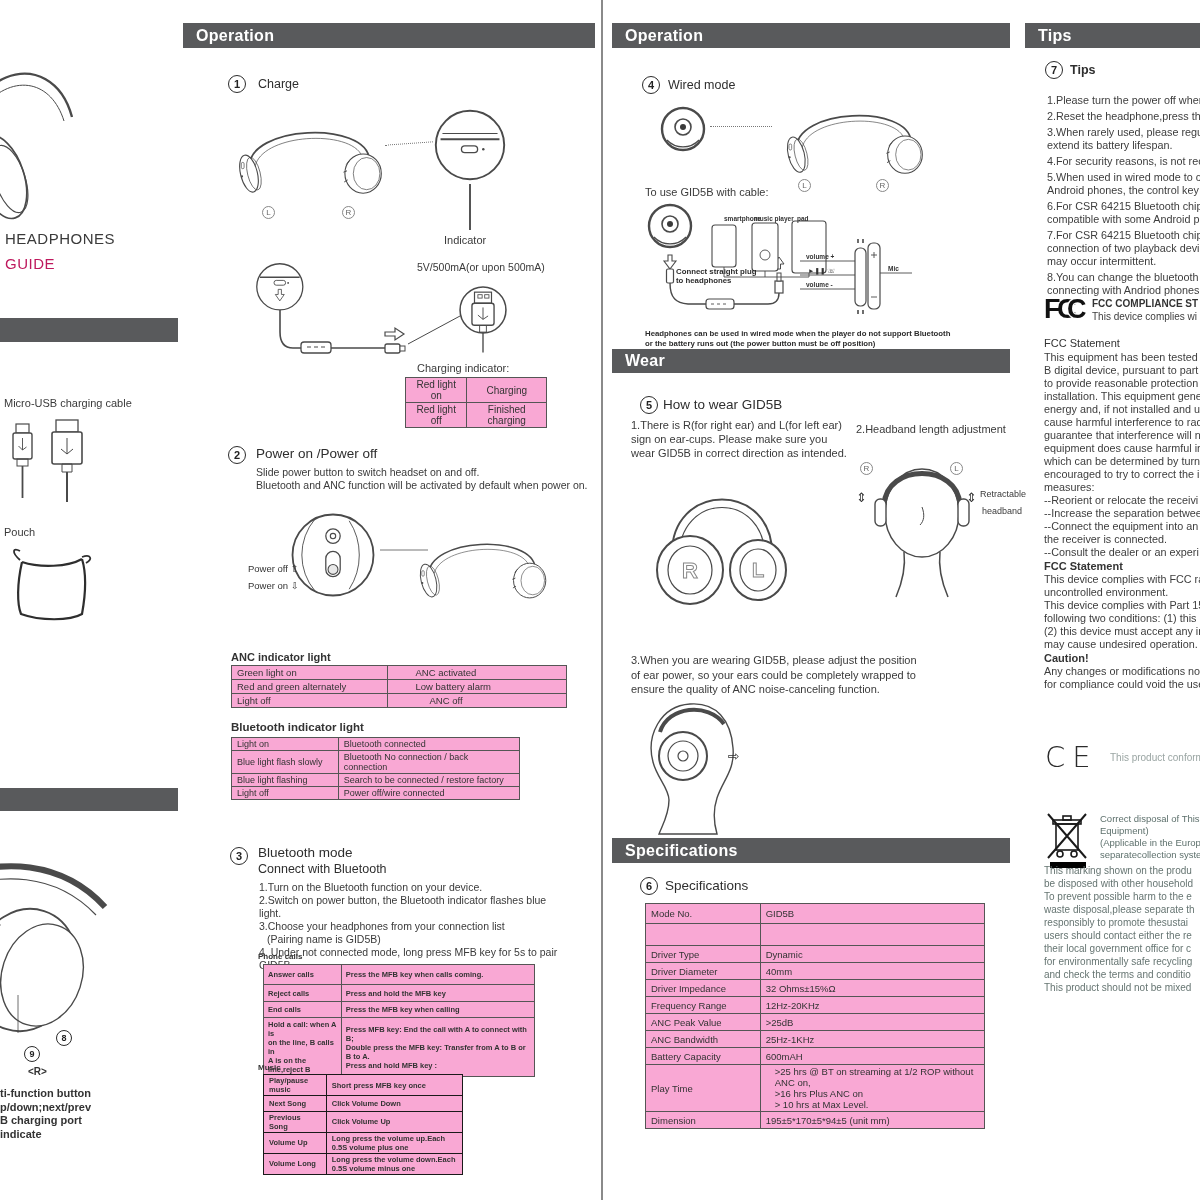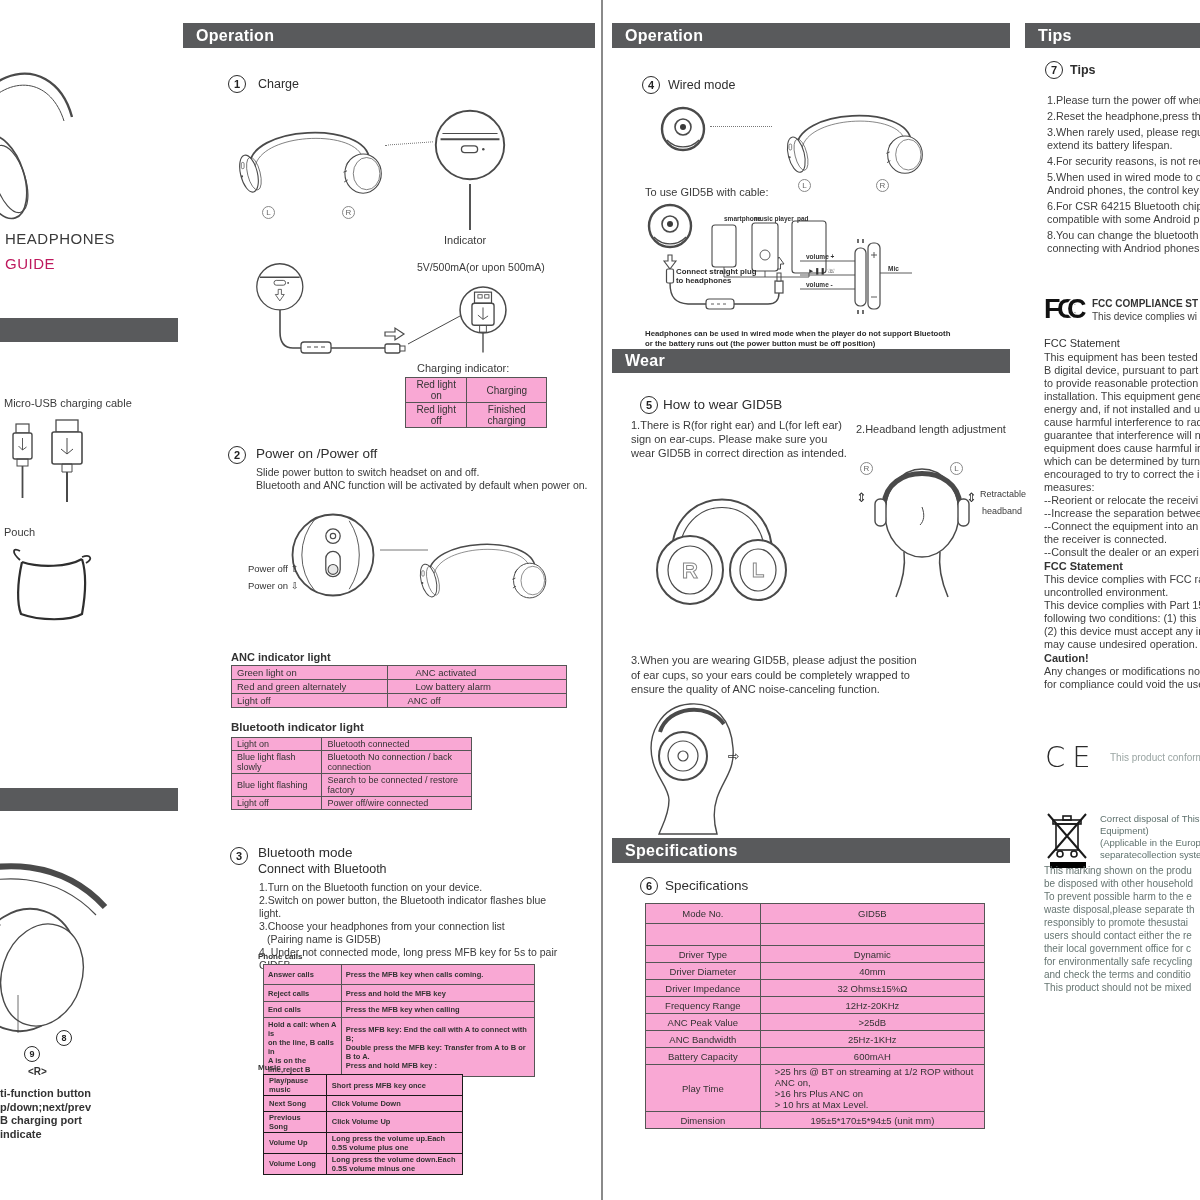--- a/index.html
+++ b/index.html
@@ -11,21 +11,21 @@
   .lrcirc { width:13px; height:13px; border:1px solid #888; border-radius:50%; display:flex; align-items:center; justify-content:center; font-size:8px; color:#666; background:#fff; }
   .sect-title { font-size:13.5px; color:#2e2e2e; font-weight:500; }
   .body-txt { font-size:10.5px; line-height:13px; color:#3a3a3a; }
   table { border-collapse:collapse; background:#f9a8d4; }
   td { border:1px solid #555; padding:1px 5px; vertical-align:middle; color:#333; }
   .t-charge td { font-size:10px; height:14px; text-align:center; }
   .t-anc td { font-size:9.5px; height:12.5px; }
   .t-bt td { font-size:9px; height:11.5px; }
   .t-phone td { font-size:7.5px; font-weight:600; padding:2px 4px; }
   .t-music td { font-size:7.5px; font-weight:600; height:15.5px; border:1.5px solid #1a1a1a; }
-  .t-spec td { font-size:9.5px; text-align:center; }
+  .t-spec td { font-size:9.5px; text-align:left; }
   .clip { white-space:nowrap; overflow:hidden; }
   .tipline { font-size:10.8px; line-height:13px; color:#3d3d3d; }
   .fccline { font-size:10.8px; line-height:13px; color:#3d3d3d; }
   .weee-head { font-size:9.5px; line-height:12px; color:#5e716d; }
   .weee-body { font-size:10px; line-height:13px; color:#667572; }
   .tinybold { font-size:7.8px; font-weight:700; line-height:9.5px; color:#2c2c2c; }
   .tinylabel { font-size:6.5px; font-weight:700; color:#333; }
   .divider { position:absolute; left:601px; top:0; width:2px; height:1200px; background:#8a8a8a; }
   svg { overflow:visible; }
 </style>
@@ -248,27 +248,27 @@
         <tr>
           <td>Green light on</td>
           <td style="padding-left:28px">ANC activated</td>
         </tr>
     <tr>
           <td>Red and green alternately</td>
           <td style="padding-left:28px">Low battery alarm</td>
         </tr>
     <tr>
           <td>Light off</td>
-          <td style="padding-left:20px">ANC off</td>
+          <td style="padding-left:42px">ANC off</td>
         </tr>
   </tbody>
     </table>
 
   <div class="abs" style="left:231px;top:721px;font-size:11.5px;font-weight:600;color:#333">Bluetooth indicator light</div>
-  <table class="abs t-bt" style="left:231px;top:737px;width:241px">
+  <table class="abs t-bt" style="left:231px;top:737px;width:289px">
     <colgroup>
         <col style="width:107px">
         <col style="width:182px">
       </colgroup>
     <tbody>
         <tr>
           <td>Light on</td>
           <td>Bluetooth connected</td>
         </tr>
     <tr>
@@ -440,21 +440,21 @@
   <svg class="abs" style="left:865px;top:455px" width="115" height="150" viewBox="0 0 115 150">
       <use href="#head-wear"></use>
     </svg>
   <div class="abs" style="left:856px;top:490px;font-size:13px;color:#333">⇕</div>
   <div class="abs" style="left:966px;top:490px;font-size:13px;color:#333">⇕</div>
   <div class="abs" style="left:980px;top:489px;font-size:9px;color:#3a3a3a">Retractable</div>
   <div class="abs" style="left:982px;top:506px;font-size:9px;color:#3a3a3a">headband</div>
 
   <div class="abs" style="left:631px;top:653px;width:320px">
     <div style="font-size:11px;line-height:14.5px;color:#3a3a3a">3.When you are wearing GID5B, please adjust the position</div>
-    <div style="font-size:11px;line-height:14.5px;color:#3a3a3a">of ear cups, so your ears could be completely wrapped to</div>
+    <div style="font-size:11px;line-height:14.5px;color:#3a3a3a">of ear power, so your ears could be completely wrapped to</div>
     <div style="font-size:11px;line-height:14.5px;color:#3a3a3a">ensure the quality of ANC noise-canceling function.</div>
   </div>
   <svg class="abs" style="left:638px;top:694px" width="105" height="142" viewBox="0 0 105 142">
       <use href="#head-side"></use>
     </svg>
   <div class="abs" style="left:728px;top:748px;font-size:14px;color:#333">⇨</div>
 
   <div class="abs bar" style="left:612px;top:838px;width:398px;height:25px">Specifications</div>
   <div class="abs ncirc" style="left:640px;top:877px">6</div>
   <div class="abs sect-title" style="left:665px;top:878px">Specifications</div>
@@ -527,20 +527,25 @@
       <div class="tipline clip">extend its battery lifespan.</div>
     </div>
     <div class="tipline clip" style="margin-bottom:3px">4.For security reasons, is not rec</div>
     <div style="margin-bottom:3px">
       <div class="tipline clip">5.When used in wired mode to c</div>
       <div class="tipline clip">Android phones, the control key</div>
     </div>
     <div style="margin-bottom:3px">
       <div class="tipline clip">6.For CSR 64215 Bluetooth chip</div>
       <div class="tipline clip">compatible with some Android p</div>
+    </div>
+    <div style="margin-bottom:3px">
+      <div class="tipline clip">7.For CSR 64215 Bluetooth chip</div>
+      <div class="tipline clip">connection of two playback devi</div>
+      <div class="tipline clip">may occur intermittent.</div>
     </div>
     <div>
       <div class="tipline clip">8.You can change the bluetooth</div>
       <div class="tipline clip">connecting with Andriod phones</div>
     </div>
   </div>
 
   <svg class="abs" style="left:1044px;top:294px" width="42" height="30">
     <text x="0" y="24" font-size="27" font-weight="bold" fill="#111" font-family="Liberation Sans, sans-serif">F</text>
     <text x="13" y="24" font-size="27" font-weight="bold" fill="#111" font-family="Liberation Sans, sans-serif">C</text>

